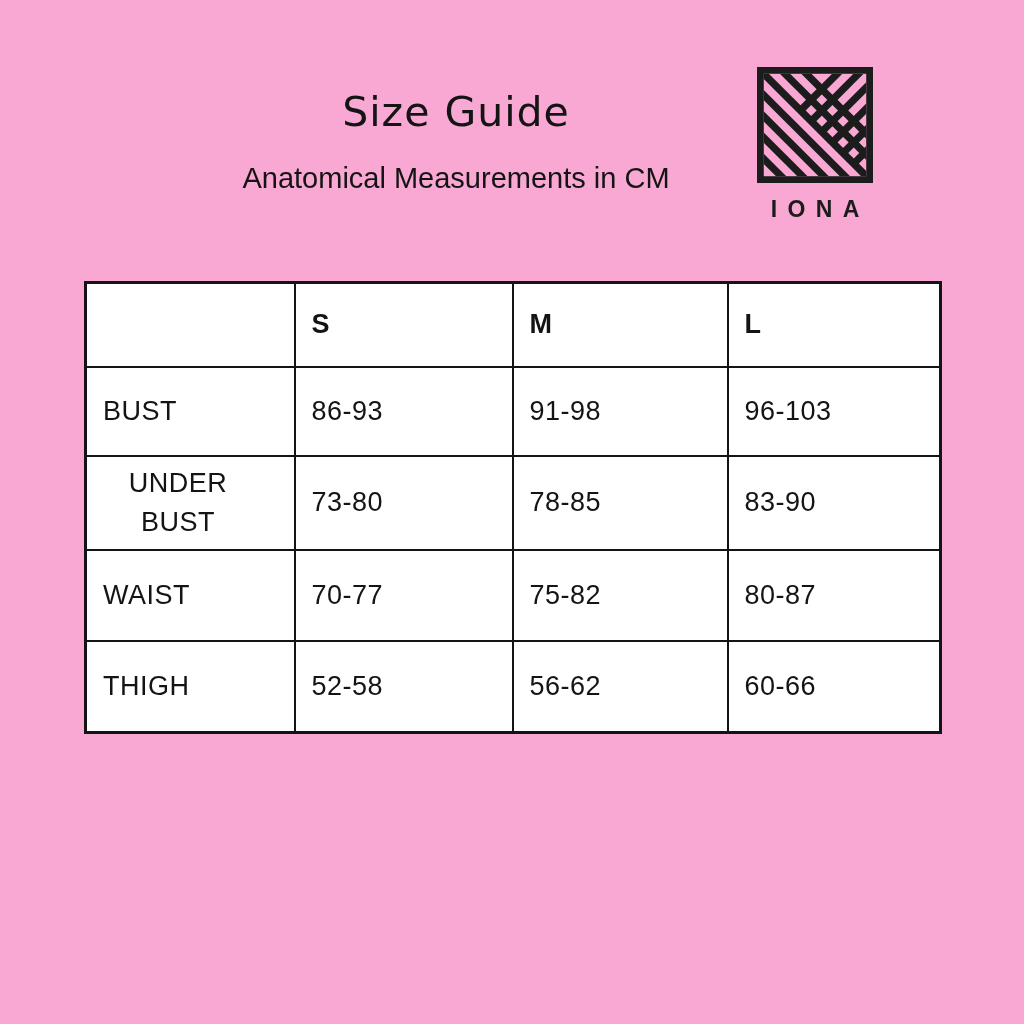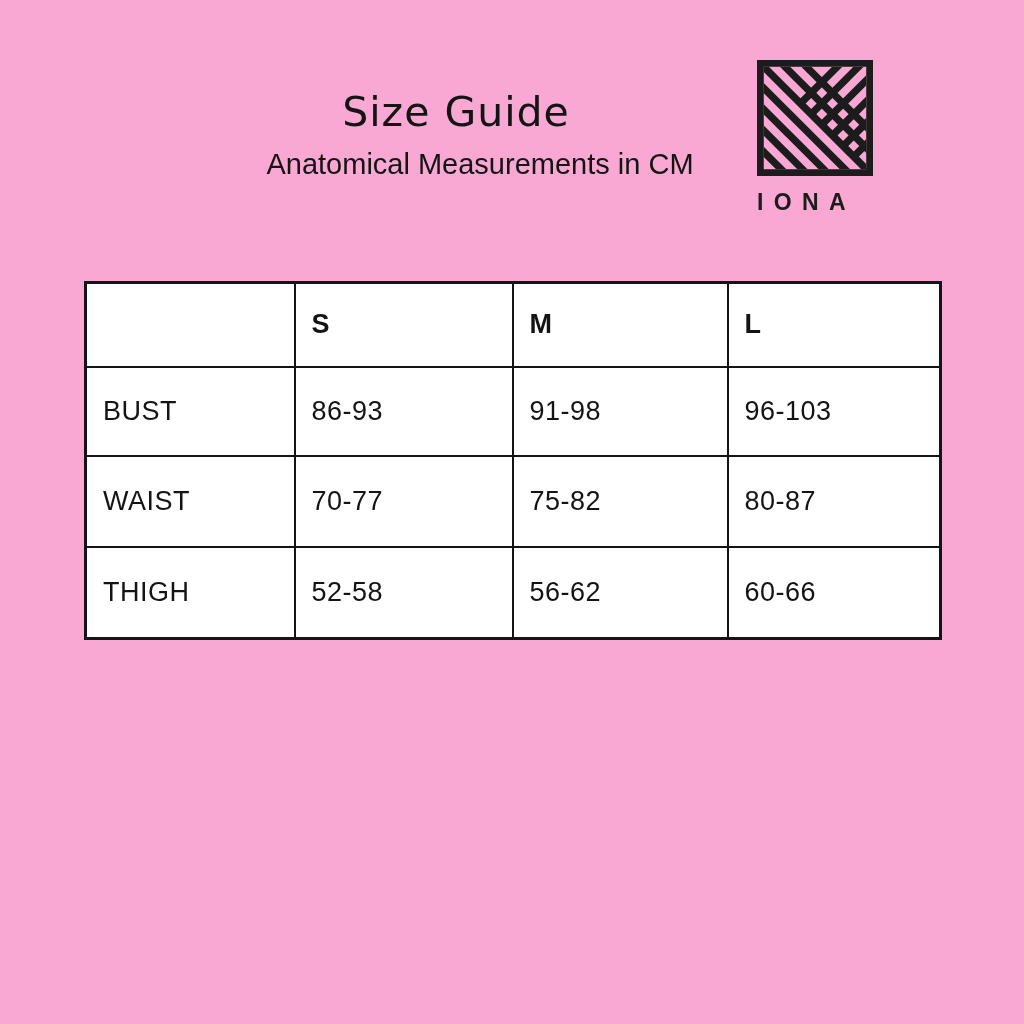--- a/index.html
+++ b/index.html
@@ -26,36 +26,36 @@
     text-align: center;
     font-family: "DejaVu Sans", sans-serif;
     font-size: 41px;
     font-weight: 500;
     letter-spacing: 1px;
     color: #141414;
   }
   .subtitle {
     position: absolute;
     left: 0;
-    top: 148px;
+    top: 162px;
     width: 912px;
     text-align: center;
     font-family: "Liberation Sans", sans-serif;
     font-size: 29px;
     font-weight: 400;
     color: #141414;
-    padding-left: 24px;
   }
 
   
   .brand {
     position: absolute;
     left: 757px;
-    top: 60px;
+    top: 67px;
     width: 116px;
+    text-align: center;
   }
   .brand svg {
     display: block;
     width: 116px;
     height: 116px;
   }
   .brand-name {
     margin-top: 13px;
     font-size: 23px;
     font-weight: 700;
@@ -169,20 +169,26 @@
         <th>L</th>
       </tr>
     </thead>
     <tbody>
       <tr class="r-bust">
         <td><span class="row-label">BUST</span></td>
         <td>86-93</td>
         <td>91-98</td>
         <td>96-103</td>
       </tr>
+      <tr class="r-under">
+        <td><span class="row-label">UNDER BUST</span></td>
+        <td>73-80</td>
+        <td>78-85</td>
+        <td>83-90</td>
+      </tr>
       <tr class="r-waist">
         <td><span class="row-label">WAIST</span></td>
         <td>70-77</td>
         <td>75-82</td>
         <td>80-87</td>
       </tr>
       <tr class="r-thigh">
         <td><span class="row-label">THIGH</span></td>
         <td>52-58</td>
         <td>56-62</td>

